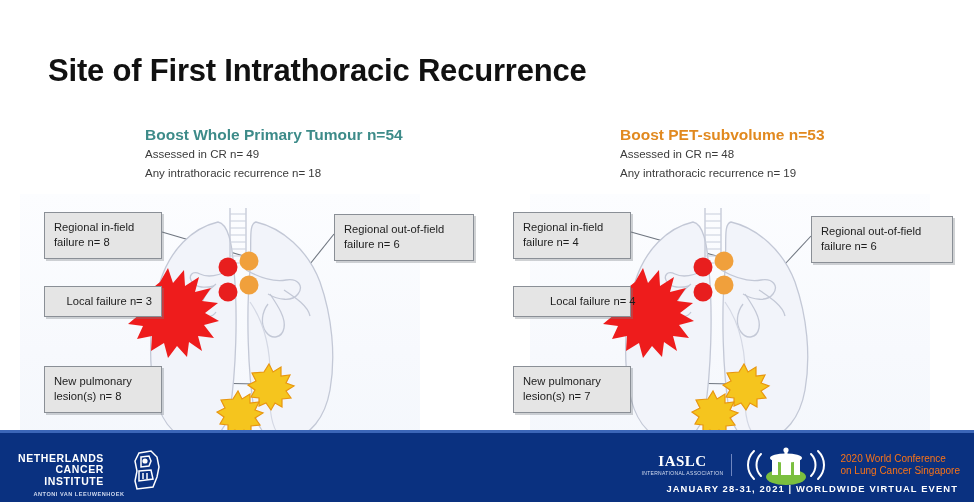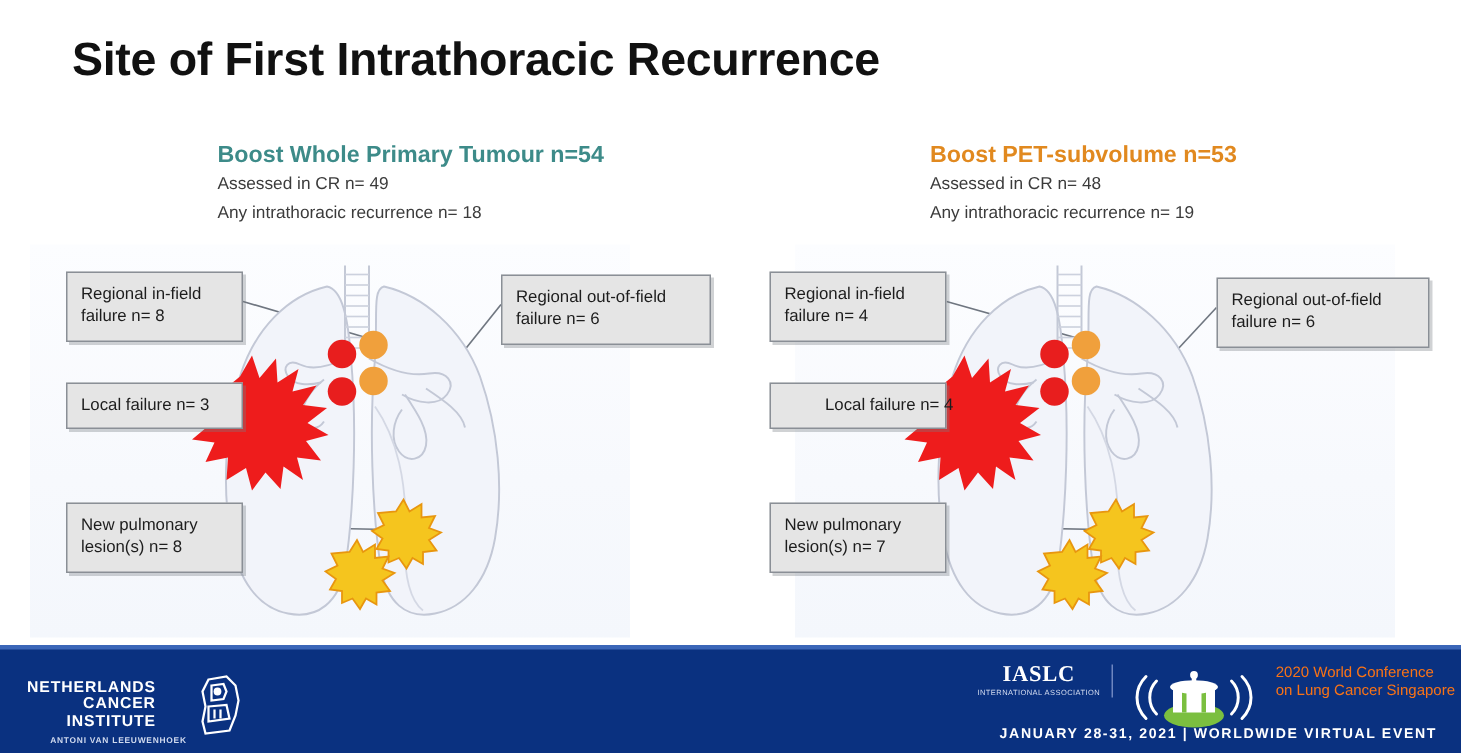--- a/index.html
+++ b/index.html
@@ -3,21 +3,21 @@
 <meta charset="utf-8">
 <style>
   html,body{margin:0;padding:0;}
   body{
     width:974px;height:502px;
     background:#ffffff;
     font-family:"Liberation Sans", sans-serif;
     overflow:hidden;
     position:relative;
   }
-  .slide{position:absolute;inset:0;background:#ffffff;}
+  .slide{position:absolute;inset:0;background:#ffffff;margin-top:31px;}
 
   
   .slide-title{
     position:absolute;
     left:48px; top:22px;
     font-size:31px;
     font-weight:bold;
     color:#111111;
     letter-spacing:-0.2px;
     white-space:nowrap;
@@ -70,21 +70,21 @@
     padding:7px 9px;
     font-size:11.2px;
     color:#1d1d1d;
     line-height:1.38;
     box-sizing:border-box;
     z-index:5;
   }
   .callout span{display:block;white-space:nowrap;}
 
   .c-infield{left:24px; top:18px; width:118px;}
-  .c-local  {left:24px; top:92px; width:118px;}
+  .c-local  {left:24px; top:92px; width:118px;text-align:right;}
   .c-newles {left:24px; top:172px; width:118px;}
   .c-outfield{left:314px; top:20px; width:140px;}
 
   .panel-right .c-infield{left:18px; top:18px; width:118px;}
   .panel-right .c-local  {left:18px; top:92px; width:118px;padding-left:36px;}
   .panel-right .c-newles {left:18px; top:172px; width:118px;}
   .panel-right .c-outfield{left:316px; top:22px; width:142px;}
 
   
   .footer{
@@ -117,22 +117,22 @@
     width:122px;
     text-align:center;
     color:#cfd9ee;
     font-size:5.6px;
     font-weight:bold;
     letter-spacing:.5px;
   }
 
   .iaslc{
     position:absolute;
-    right:4px; top:10px;
-    display:flex;align-items:flex-start;gap:10px;
+    right:14px; top:10px;
+    display:flex;align-items:center;gap:10px;
   }
   .iaslc-mark{
     color:#ffffff;
     text-align:center;
     line-height:1;
     padding-right:8px;
     border-right:1px solid #6e86c0;
   }
   .iaslc-mark .a{
     display:block;

